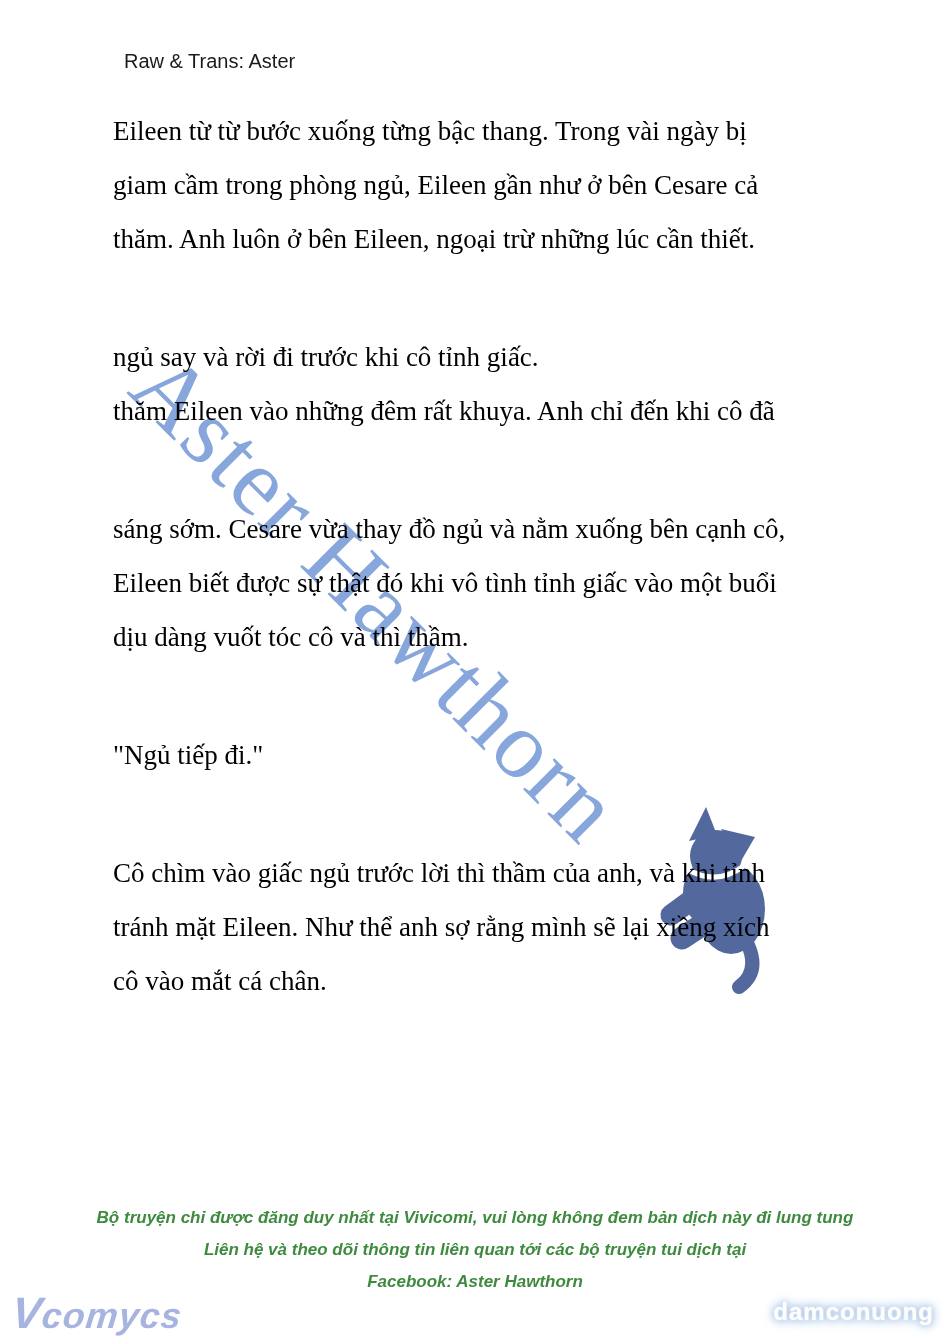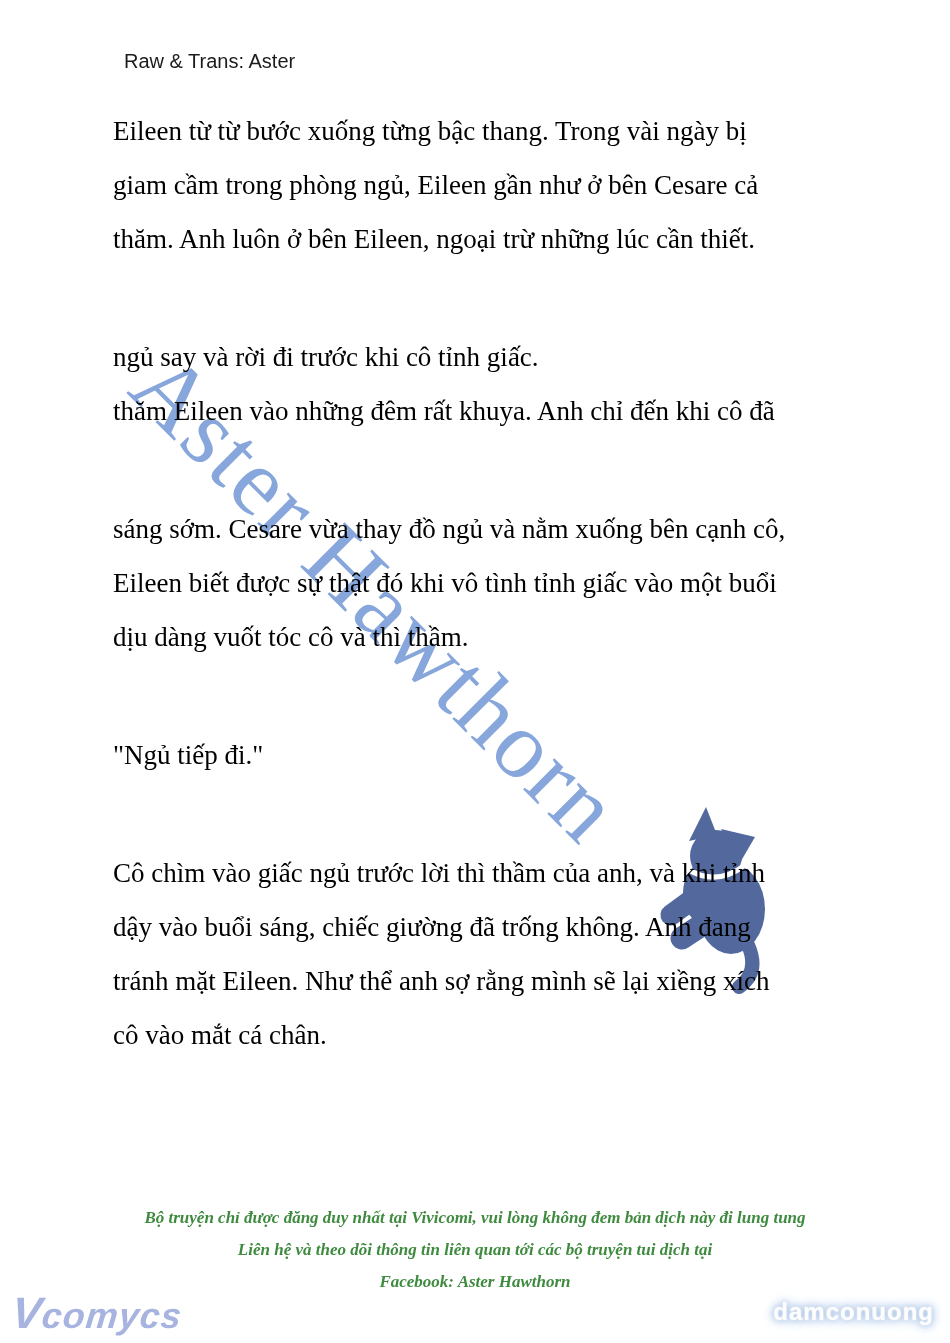--- a/index.html
+++ b/index.html
@@ -54,21 +54,21 @@
     font-size: 27px;
     line-height: 54px;
     white-space: nowrap;
   }
   .footer {
     position: absolute;
     left: 0;
     top: 1202px;
     width: 100%;
     text-align: center;
-    font-family: Liberation Serif, serif;
+    font-family: Liberation Sans, sans-serif;
     font-style: italic;
     font-weight: bold;
     z-index: 3;
   }
   .footer .line {
     display: block;
     font-size: 17px;
     line-height: 32px;
     white-space: nowrap;
   }
@@ -136,21 +136,20 @@
       <div class="para">
         <span class="line">sáng sớm. Cesare vừa thay đồ ngủ và nằm xuống bên cạnh cô,</span>
         <span class="line">Eileen biết được sự thật đó khi vô tình tỉnh giấc vào một buổi</span>
         <span class="line">dịu dàng vuốt tóc cô và thì thầm.</span>
       </div>
       <div class="para">
         <span class="line">"Ngủ tiếp đi."</span>
       </div>
       <div class="para">
         <span class="line">Cô chìm vào giấc ngủ trước lời thì thầm của anh, và khi tỉnh</span>
-        <span class="line">dậy vào buổi sáng, chiếc giường đã trống không. Anh đang</span>
         <span class="line">tránh mặt Eileen. Như thể anh sợ rằng mình sẽ lại xiềng xích</span>
         <span class="line">cô vào mắt cá chân.</span>
       </div>
     </div>
 
   <div class="footer" style="color: rgb(62, 138, 62);">
       <span class="line">Bộ truyện chỉ được đăng duy nhất tại Vivicomi, vui lòng không đem bản dịch này đi lung tung</span>
       <span class="line">Liên hệ và theo dõi thông tin liên quan tới các bộ truyện tui dịch tại</span>
       <span class="line">Facebook: Aster Hawthorn</span>
     </div>

